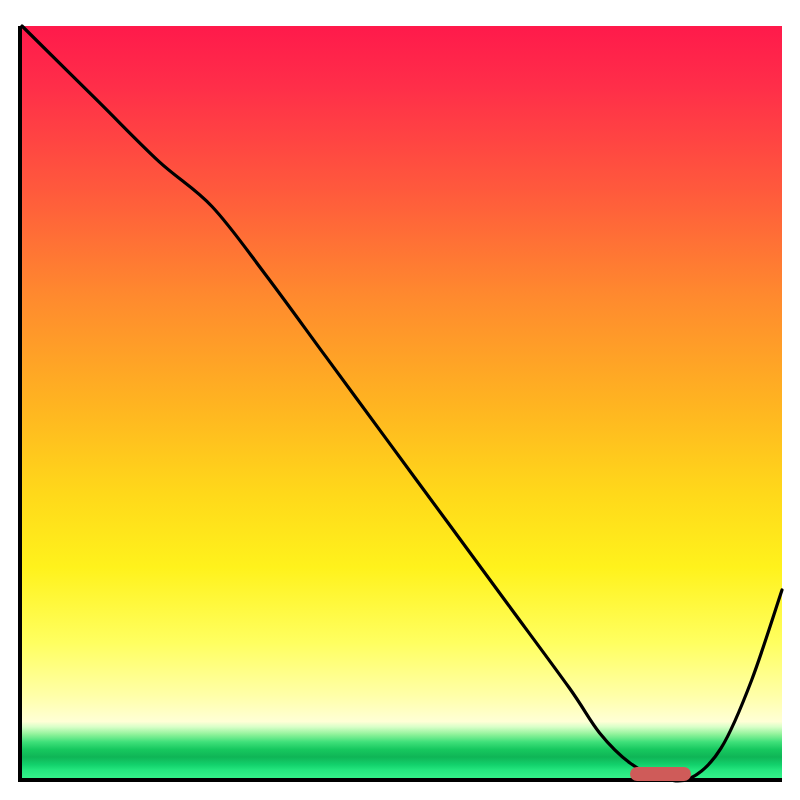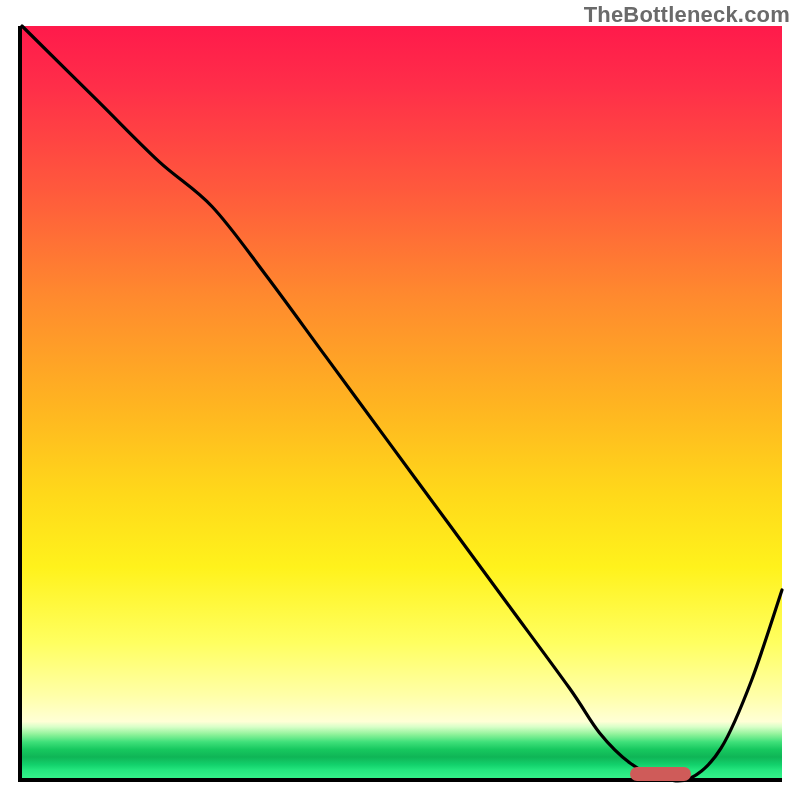--- a/index.html
+++ b/index.html
@@ -84,21 +84,20 @@
     height: 14px;
     border-radius: 7px;
     background: #cf5b59;
   }
 </style>
 </head>
 <body>
 
 <div class="canvas">
 
-  <div class="watermark">TheBottleneck.com</div>
 
   <div class="plot-area">
     <div class="gradient"></div>
 
     <svg class="curve" viewBox="0 0 760 752" preserveAspectRatio="none">
       <path d="M 0.0 0.0 C 12.7 12.5, 53.2 52.6, 76.0 75.2 C 98.8 97.8, 117.8 117.8, 136.8 135.4 C 155.8 152.9, 172.3 161.7, 190.0 180.5 C 207.7 199.3, 224.2 223.1, 243.2 248.2 C 262.2 273.2, 283.7 303.3, 304.0 330.9 C 324.3 358.5, 344.5 386.0, 364.8 413.6 C 385.1 441.2, 405.3 468.7, 425.6 496.3 C 445.9 523.9, 466.1 551.5, 486.4 579.0 C 506.7 606.6, 532.0 640.5, 547.2 661.8 C 562.4 683.1, 567.5 694.3, 577.6 706.9 C 587.7 719.4, 597.9 729.4, 608.0 737.0 C 618.1 744.5, 628.3 749.5, 638.4 752.0 C 648.5 754.5, 658.7 757.0, 668.8 752.0 C 678.9 747.0, 689.1 738.2, 699.2 721.9 C 709.3 705.6, 719.5 680.6, 729.6 654.2 C 739.7 627.9, 754.9 579.0, 760.0 564.0" stroke="#000000"></path>
     </svg>
 
     <div class="marker" style="left: 608px; width: 60.8px; top: 741.24px; background: rgb(207, 91, 89);"></div>
   </div>

